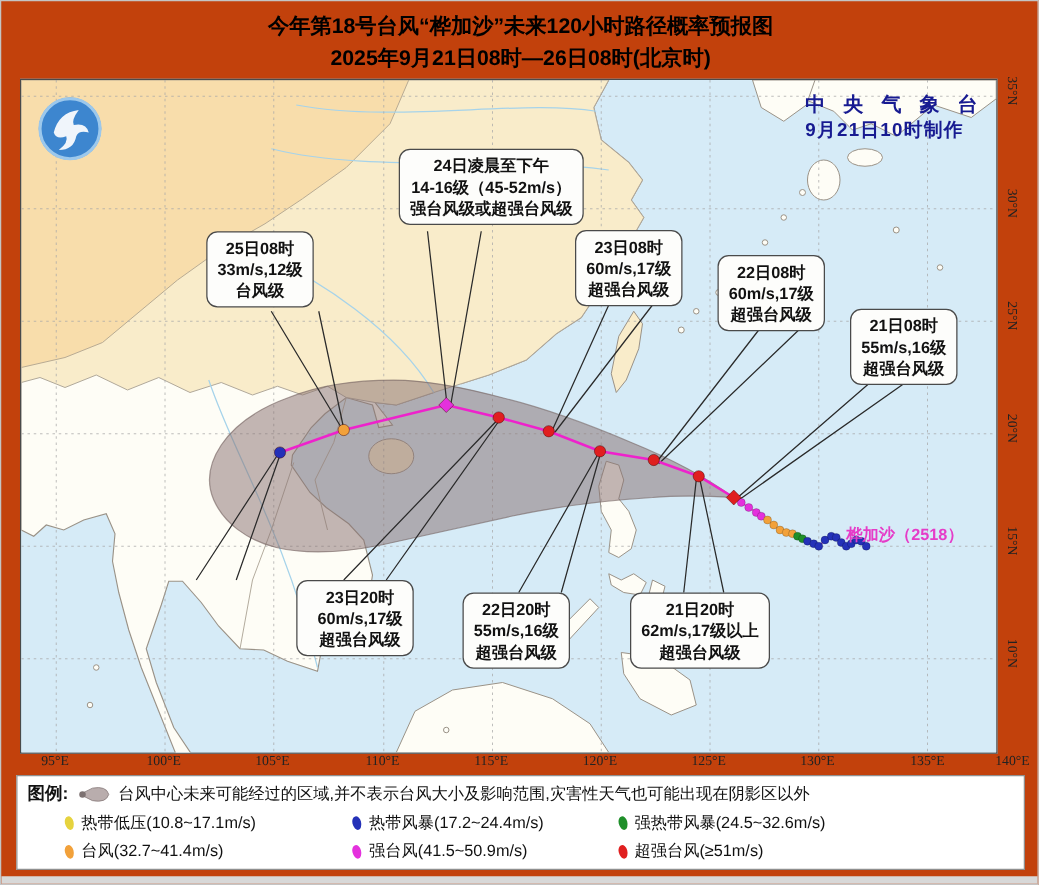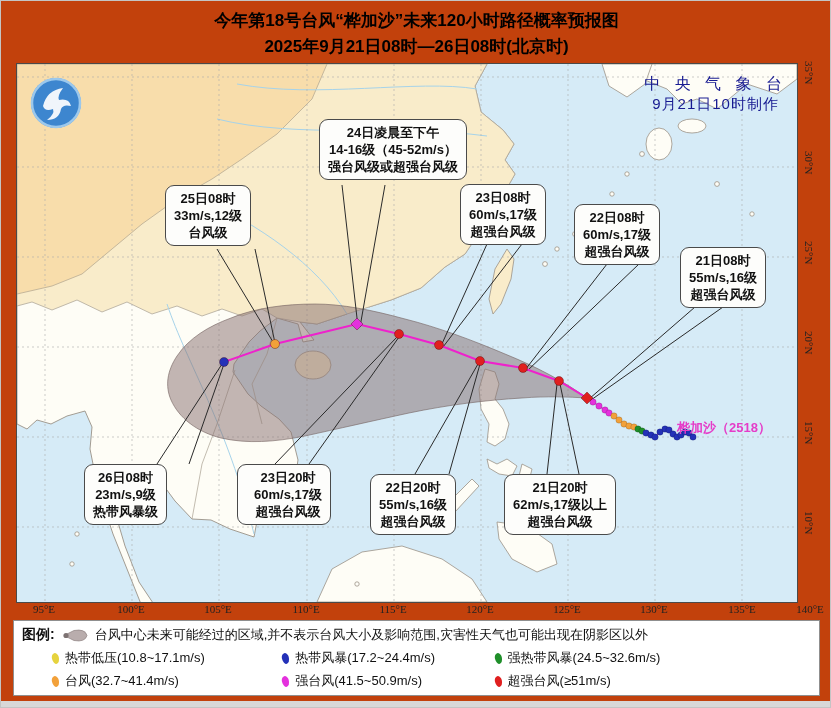--- a/index.html
+++ b/index.html
@@ -4,21 +4,21 @@
 <style>
   html,body{margin:0;padding:0;background:#ffffff;}
   body{font-family:"Liberation Sans","DejaVu Sans",sans-serif;}
   #page{position:relative;width:831px;height:708px;background:#c2410c;border:1px solid #c4c4c4;box-sizing:border-box;overflow:hidden;}
   .title-line{position:absolute;left:0;width:831px;text-align:center;font-weight:bold;color:#000;}
   #title1{top:8px;font-size:17px;}
   #title2{top:34px;font-size:17px;}
   #map{position:absolute;left:15px;top:62px;width:780px;height:538px;border:1px solid #4a4a4a;box-sizing:content-box;background:#d6ebf7;}
   #map svg{display:block;}
   .callout{position:absolute;background:#fdfdfb;border:1.5px solid #4a4a4a;border-radius:9px;padding:4px 8px;font-size:13px;font-weight:bold;line-height:1.32;color:#111;text-align:center;white-space:nowrap;z-index:5;}
-  #maker{position:absolute;right:10px;top:10px;text-align:center;color:#171a91;font-weight:normal;z-index:4;}
+  #maker{position:absolute;right:10px;top:10px;text-align:left;color:#171a91;font-weight:bold;z-index:4;}
   #maker .l1{font-size:16px;letter-spacing:5px;}
   #maker .l2{font-size:15px;letter-spacing:1px;}
   #storm-name{position:absolute;left:660px;top:355px;color:#e53cc8;font-weight:bold;font-size:13px;z-index:4;}
   #logo{position:absolute;left:12px;top:12px;z-index:4;}
   .lon-label{position:absolute;top:602px;width:44px;text-align:center;font-family:"Liberation Serif","DejaVu Serif",serif;font-size:11px;color:#222;}
   .lat-label{position:absolute;left:814px;width:34px;font-family:"Liberation Serif","DejaVu Serif",serif;font-size:11px;color:#222;transform:rotate(90deg);transform-origin:left top;white-space:nowrap;}
   #legend{position:absolute;left:12px;top:619px;width:807px;height:76px;border:1px solid #8f8f8f;box-sizing:border-box;background:#fff;}
   #legend-left{position:absolute;left:0;top:0;width:687px;height:100%;padding:5px 8px;box-sizing:border-box;}
   #legend-rowA{display:flex;align-items:center;gap:6px;font-size:13px;color:#111;}
   #legend-title{font-size:14px;font-weight:bold;flex:0 0 auto;}
@@ -192,25 +192,20 @@
     <div class="callout" style="left:557px;top:140px;">
       <div>22日08时</div>
       <div>60m/s,17级</div>
       <div>超强台风级</div>
     </div>
     <div class="callout" style="left:663px;top:183px;">
       <div>21日08时</div>
       <div>55m/s,16级</div>
       <div>超强台风级</div>
     </div>
-    <div class="callout" style="left:67px;top:400px;">
-      <div>26日08时</div>
-      <div>23m/s,9级</div>
-      <div>热带风暴级</div>
-    </div>
     <div class="callout" style="left:220px;top:400px;padding-left:16px;">
       <div>23日20时</div>
       <div>60m/s,17级</div>
       <div>超强台风级</div>
     </div>
     <div class="callout" style="left:353px;top:410px;">
       <div>22日20时</div>
       <div>55m/s,16级</div>
       <div>超强台风级</div>
     </div>

